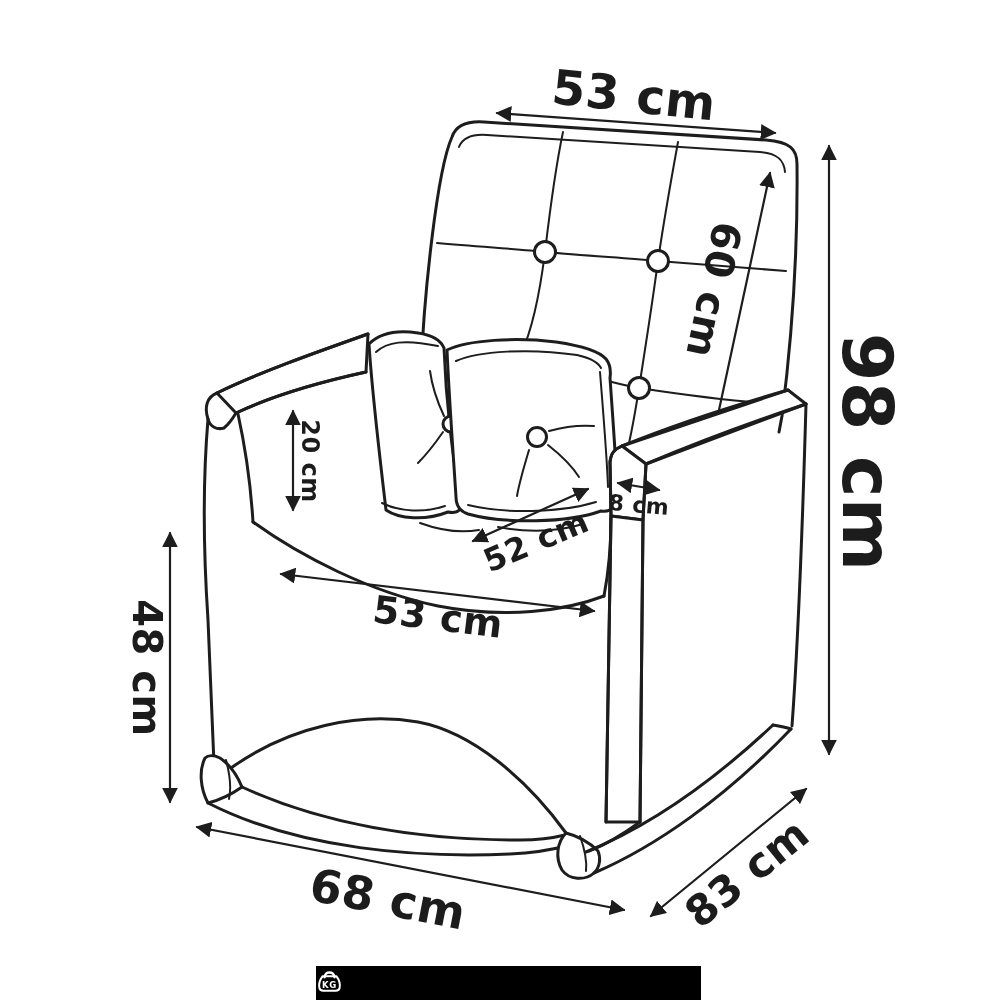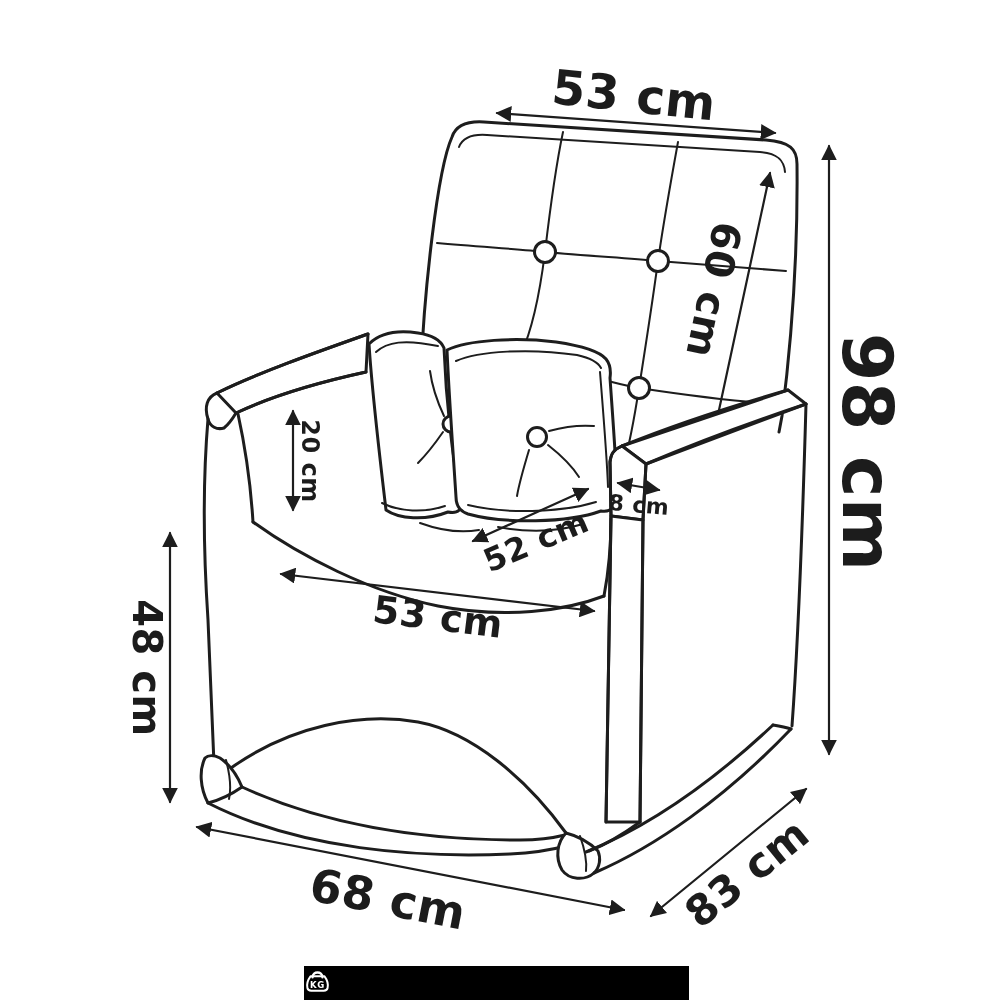--- a/index.html
+++ b/index.html
@@ -5,21 +5,21 @@
   html,body{margin:0;padding:0;background:#fff;}
   .stage{position:relative;width:1000px;height:1000px;background:#fff;overflow:hidden;
          font-family:"DejaVu Sans",sans-serif;}
   svg{position:absolute;left:0;top:0;}
   .chair-line{fill:none;stroke:#1d1d1d;stroke-width:3;stroke-linecap:round;stroke-linejoin:round;}
   .chair-fill{fill:#ffffff;stroke:#1d1d1d;stroke-width:3;stroke-linecap:round;stroke-linejoin:round;}
   .crease{fill:none;stroke:#1d1d1d;stroke-width:2;stroke-linecap:round;}
   .dim-line{fill:none;stroke:#1d1d1d;stroke-width:2.2;stroke-linecap:round;}
   .dim-label{fill:#1c1c1c;font-family:"DejaVu Sans",sans-serif;font-weight:600;
              text-anchor:middle;dominant-baseline:central;letter-spacing:0.5px;}
-  .banner{position:absolute;left:304px;top:966px;width:385px;height:34px;
+  .banner{position:absolute;left:316px;top:966px;width:385px;height:34px;
           display:flex;align-items:center;justify-content:flex-start;gap:9px;
           font-weight:bold;font-size:21px;letter-spacing:0.8px;white-space:nowrap;}
   .banner .kg-ic{flex:0 0 auto;display:block;}
 </style>
 </head>
 <body>
 
 <div class="stage">
 
 <svg width="1000" height="1000" viewBox="0 0 1000 1000">

